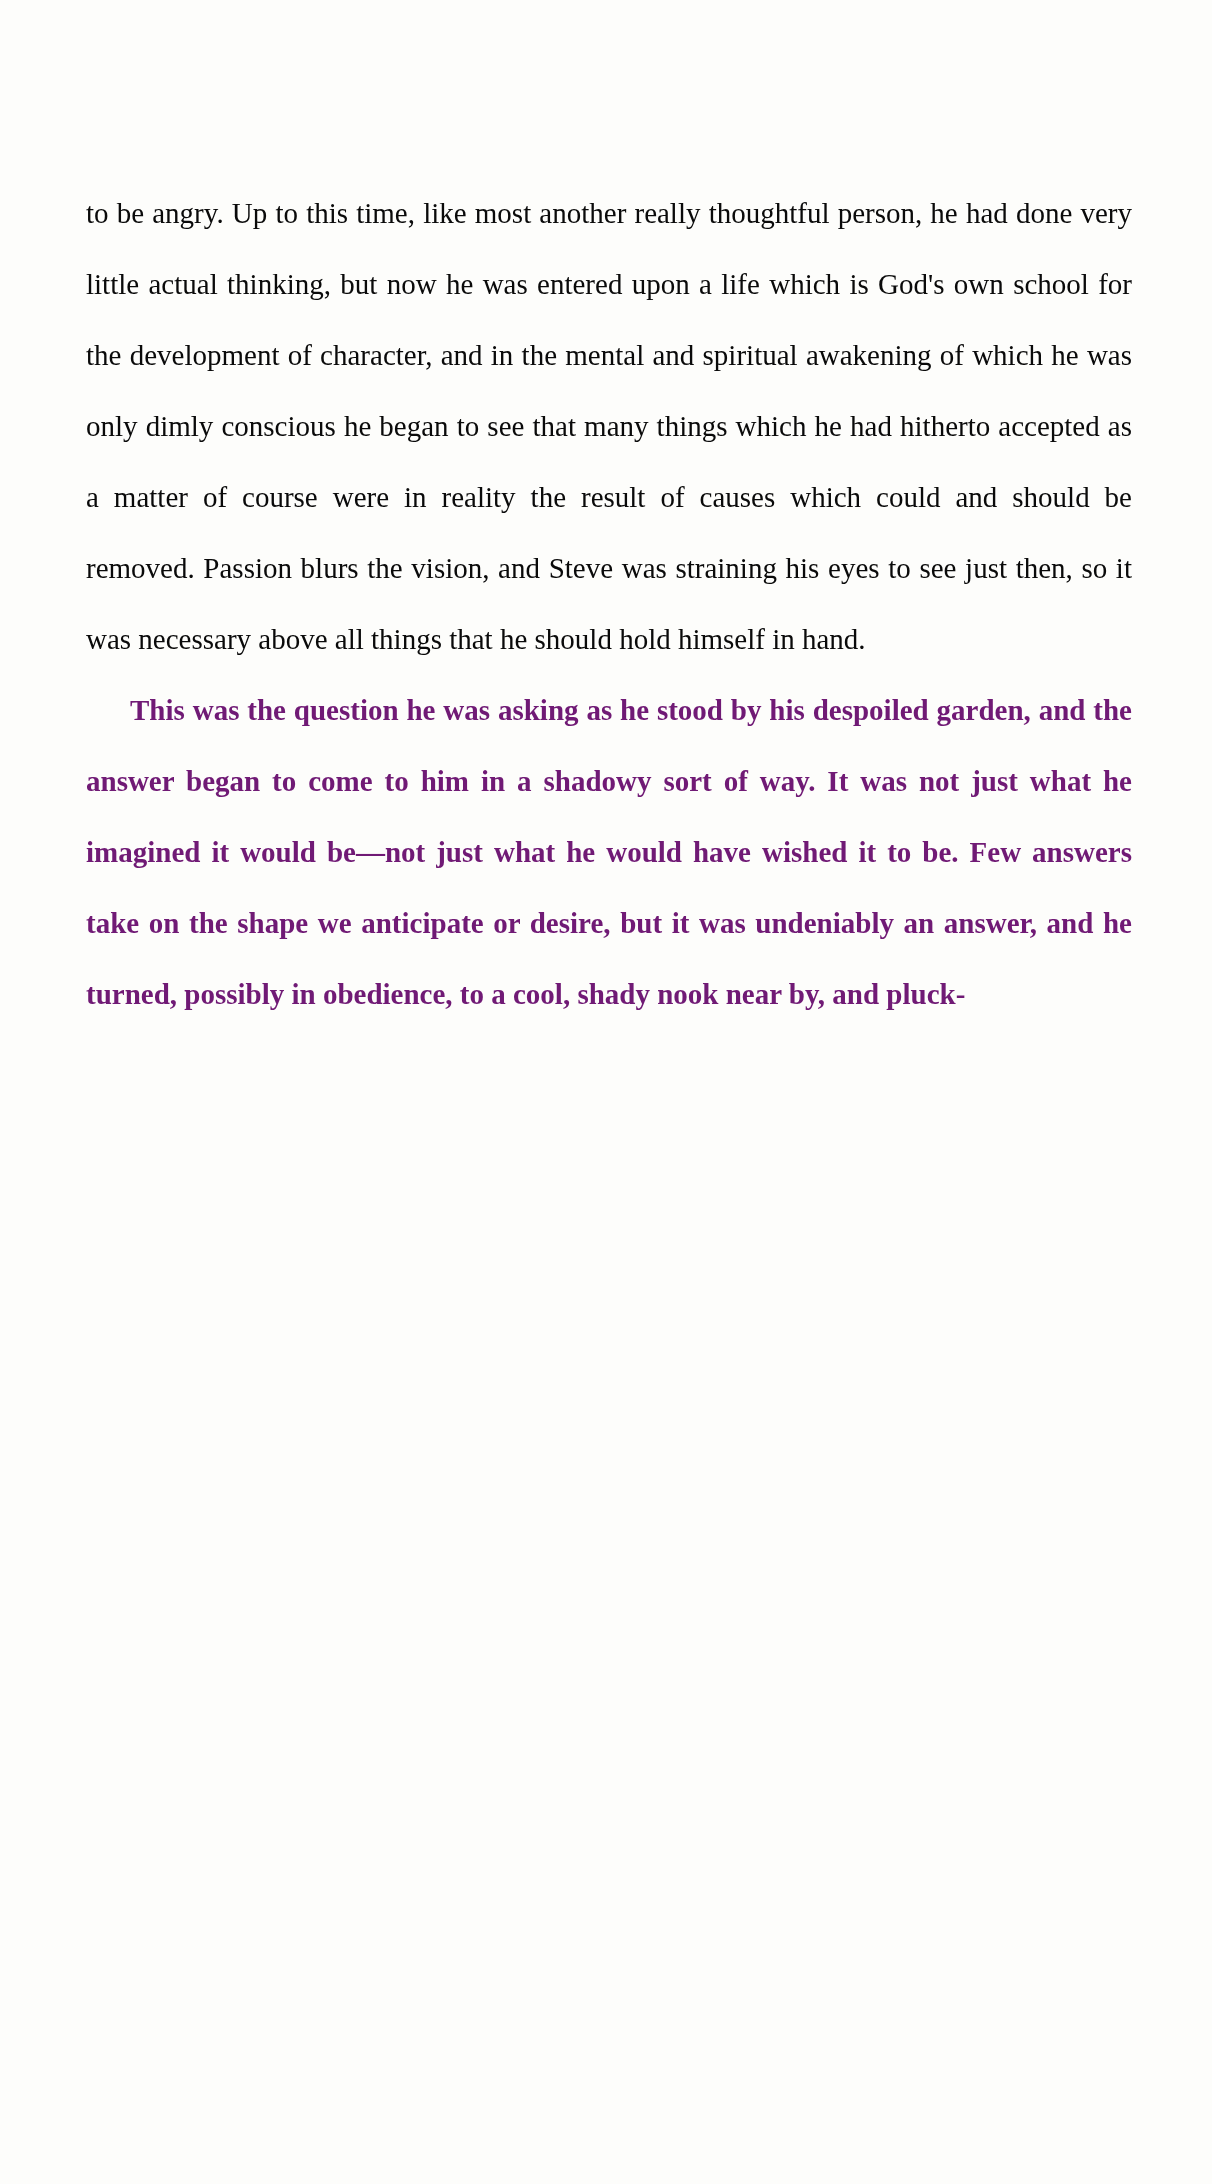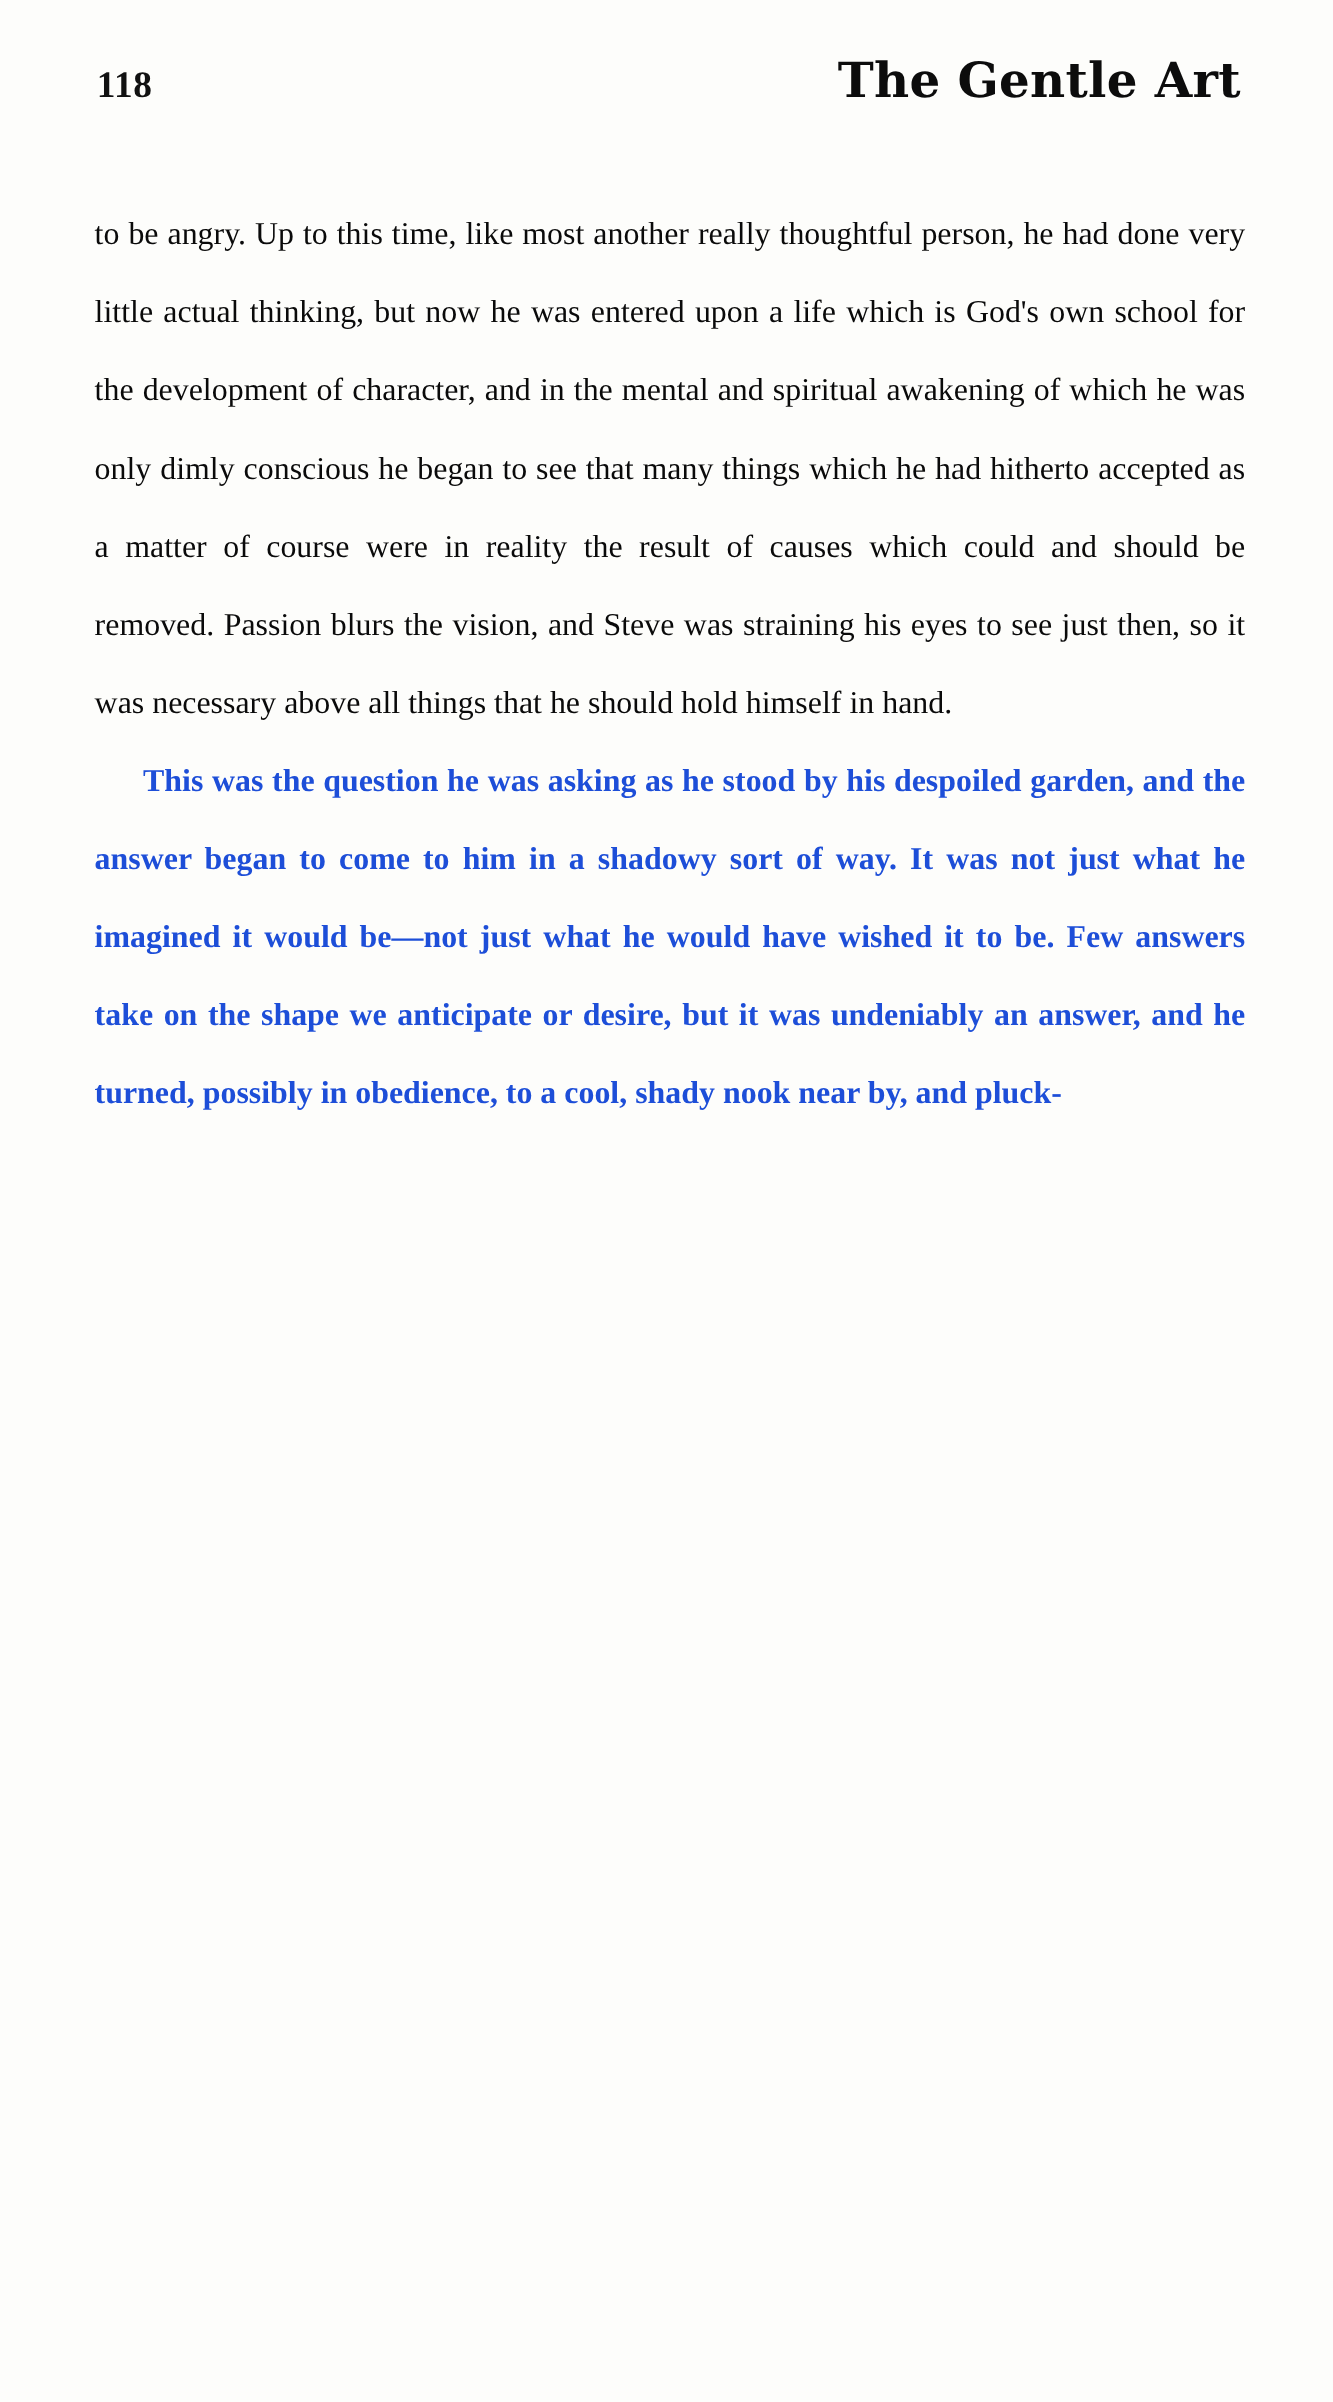--- a/index.html
+++ b/index.html
@@ -71,36 +71,32 @@
   .para + .para {
     margin-top: 0;
   }
   .indent {
     text-indent: 44px;
   }
 
   
   .para.dark {
     font-weight: 600;
-    color: #1d4ed8;
+    color: #701a75;
   }
 
   
   .para:last-child {
     text-align: justify;
   }
 </style>
 </head>
 <body>
 
 <div class="page">
 
-  <div class="running-head">
-    <span class="folio">118</span>
-    <span class="book-title">The Gentle Art</span>
-  </div>
 
   <div class="textblock">
     <p class="para">to be angry.  Up to this time, like most another really thoughtful person, he had done very little actual thinking, but now he was entered upon a life which is God's own school for the development of character, and in the mental and spiritual awakening of which he was only dimly conscious he began to see that many things which he had hitherto accepted as a matter of course were in reality the result of causes which could and should be removed.  Passion blurs the vision, and Steve was straining his eyes to see just then, so it was necessary above all things that he should hold himself in hand.</p>
     <p class="para indent dark">This was the question he was asking as he stood by his despoiled garden, and the answer began to come to him in a shadowy sort of way.  It was not just what he imagined it would be—not just what he would have wished it to be.  Few answers take on the shape we anticipate or desire, but it was undeniably an answer, and he turned, possibly in obedience, to a cool, shady nook near by, and pluck-</p>
   </div>
 
 </div>
 
 </body></html>

